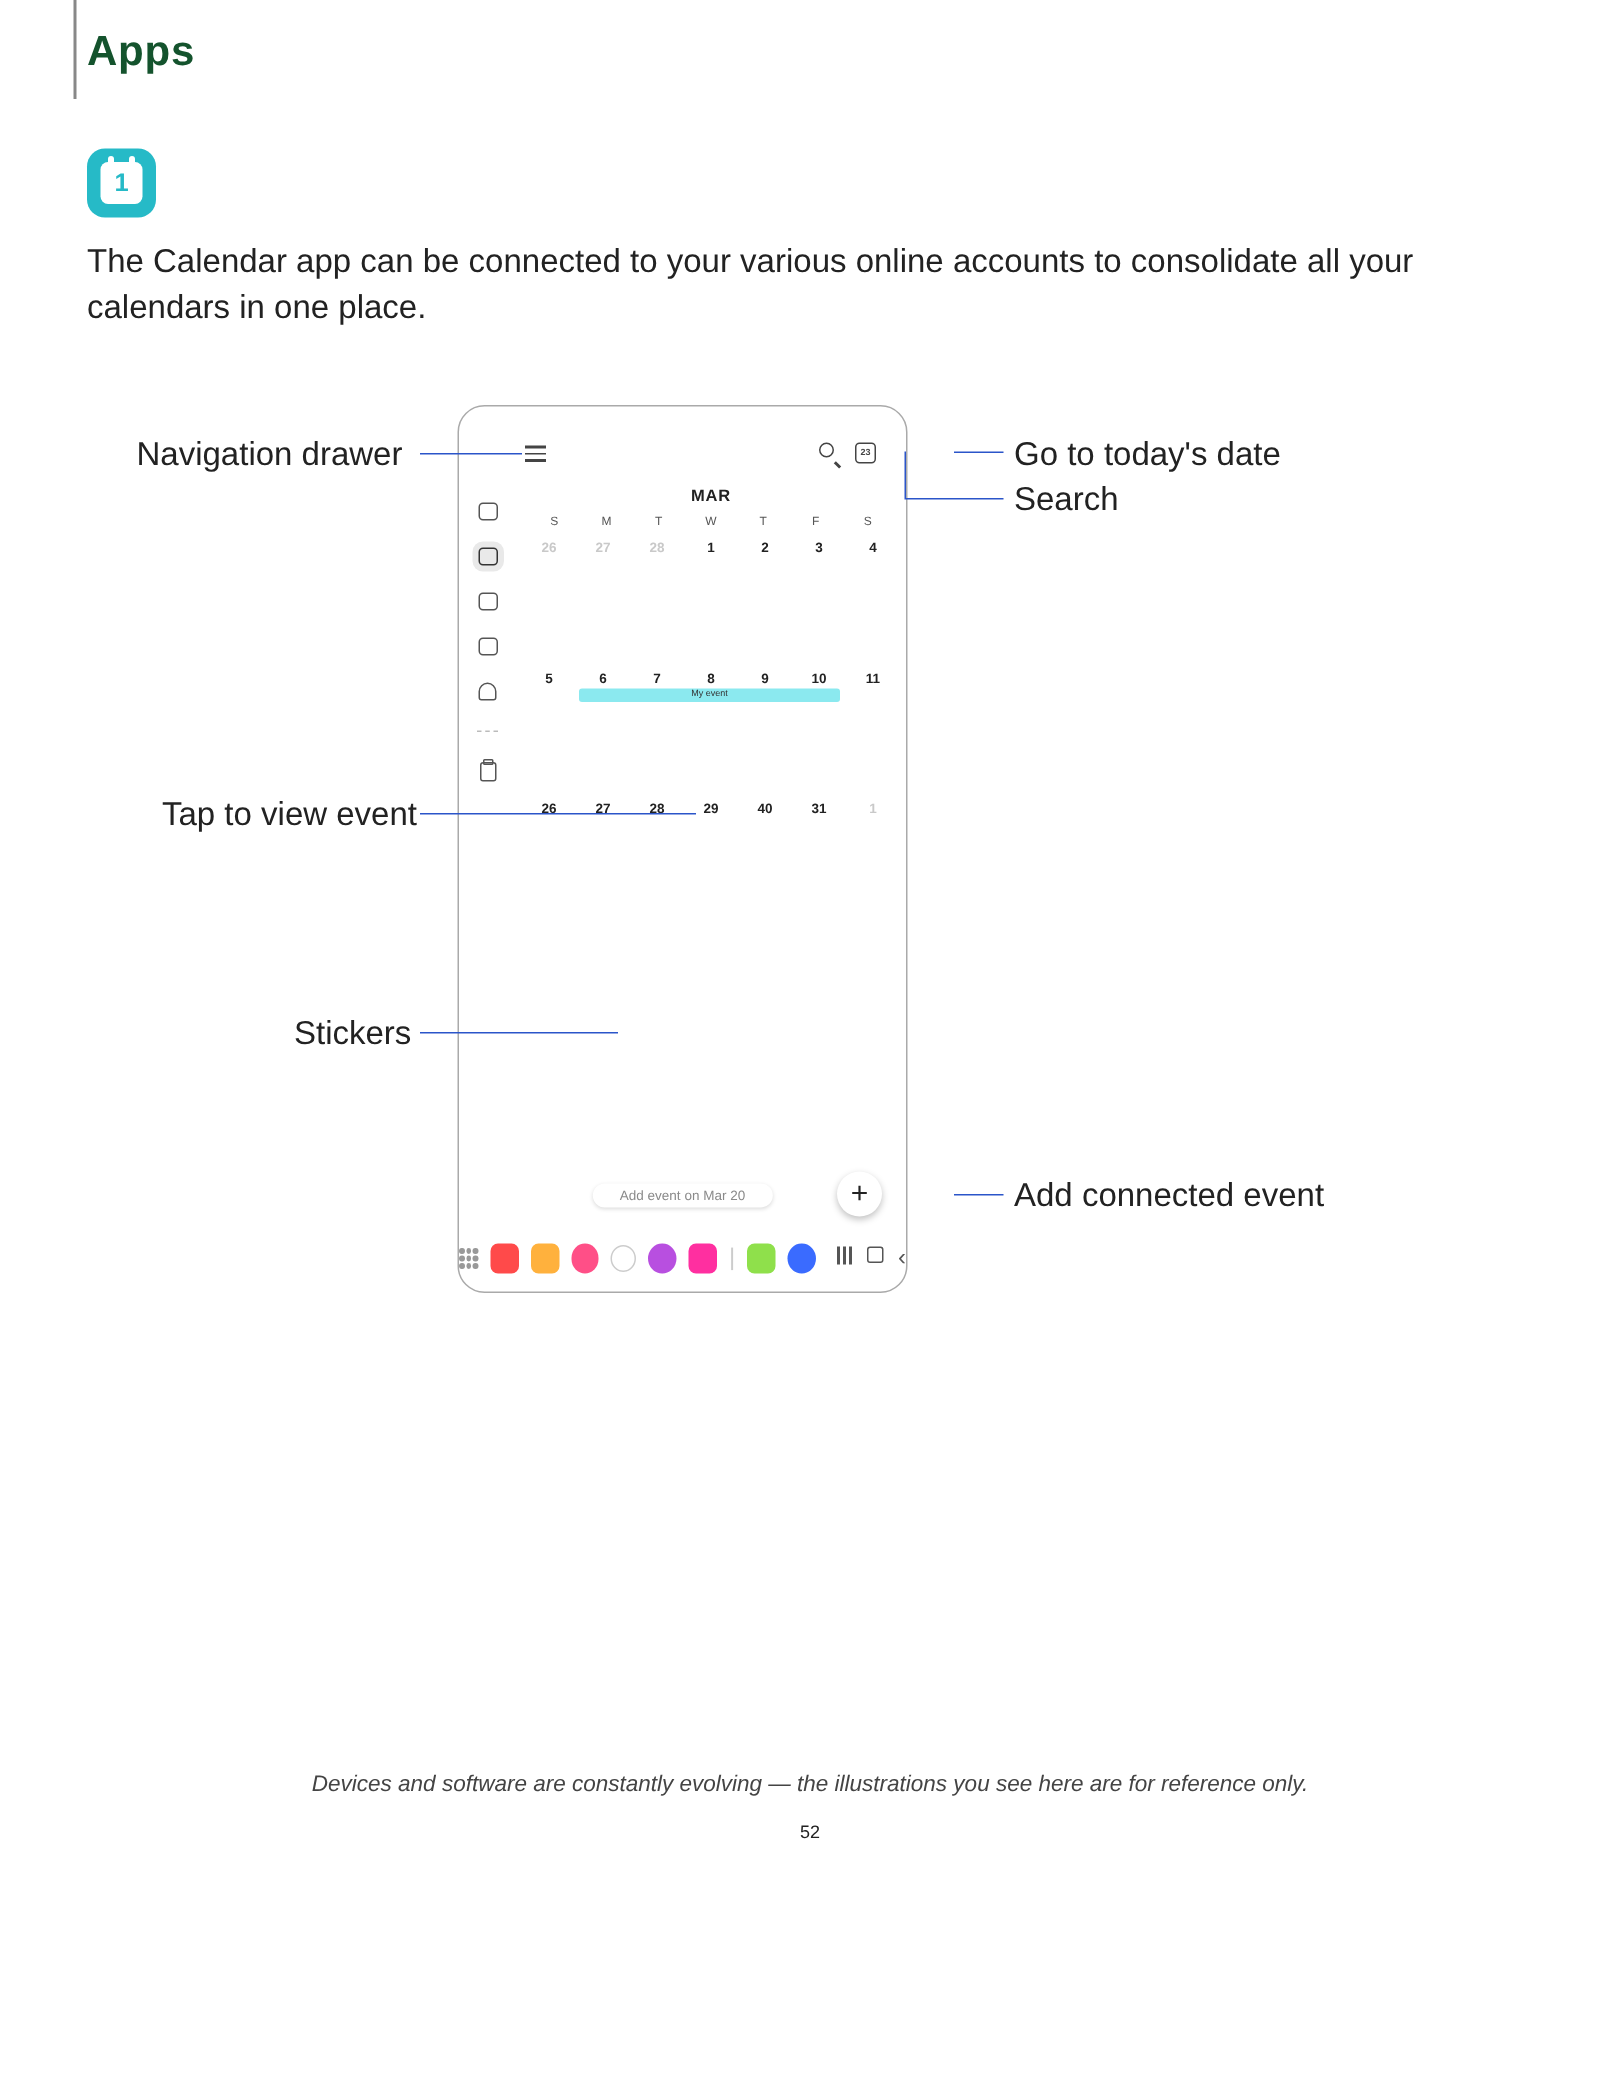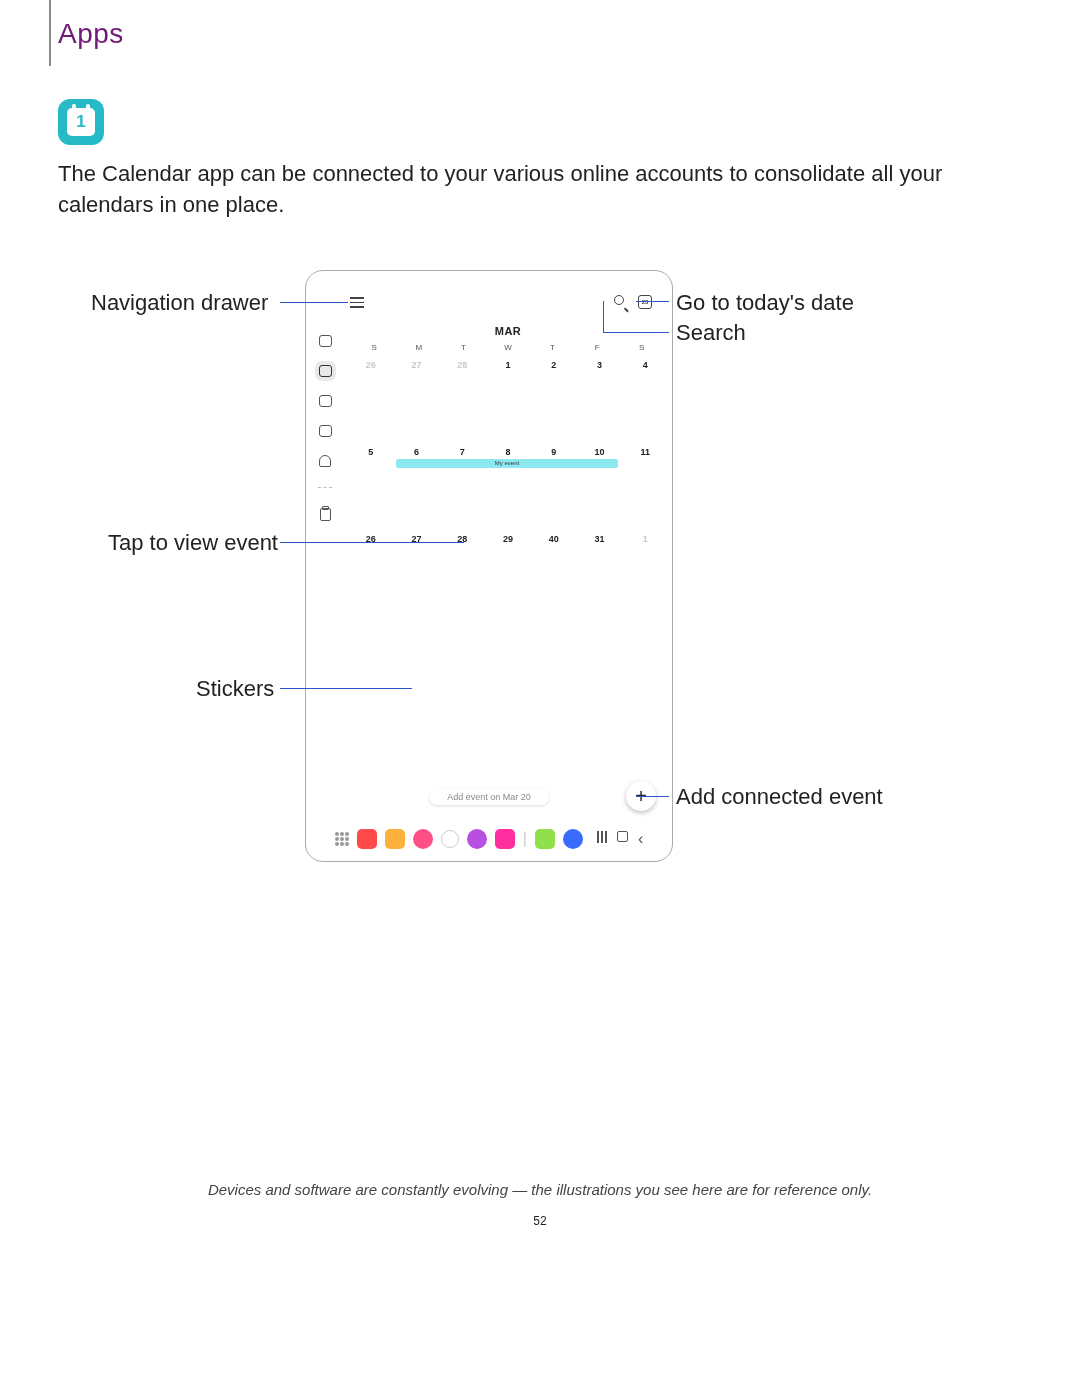--- a/index.html
+++ b/index.html
@@ -1,33 +1,33 @@
 <!DOCTYPE html>
 <html><head>
 <meta charset="utf-8">
 <style>
   * { margin:0; padding:0; box-sizing:border-box; }
   body { width:1080px; height:1397px; background:#fff; font-family:Arial,Helvetica,sans-serif; color:#222; position:relative; }
 
   .left-rule { position:absolute; left:49px; top:0; width:2px; height:66px; background:#888; }
-  .crumb { position:absolute; left:58px; top:18px; font-size:28px; color:#701a75; letter-spacing:.5px; }
+  .crumb { position:absolute; left:58px; top:18px; font-size:28px; color:#14532d; letter-spacing:.5px;font-weight:bold; }
 
   .heading-row { position:absolute; left:58px; top:99px; display:flex; align-items:center; }
   .app-icon { width:46px; height:46px; border-radius:12px; background:#26bac7; display:flex; align-items:center; justify-content:center; margin-right:14px; }
   .app-icon .cal { width:28px; height:28px; background:#fff; border-radius:5px; position:relative; }
   .app-icon .cal::before,.app-icon .cal::after { content:""; position:absolute; top:-4px; width:4px; height:8px; background:#fff; border-radius:2px; }
   .app-icon .cal::before { left:5px; }
   .app-icon .cal::after { right:5px; }
   .app-icon .cal .one { position:absolute; inset:0; display:flex; align-items:center; justify-content:center; color:#26bac7; font-weight:700; font-size:17px; }
   .heading-row h1 { font-size:38px; font-weight:400; color:#8d3fa9; }
 
   .intro { position:absolute; left:58px; top:158px; width:920px; font-size:22px; line-height:1.42; color:#222; }
 
   
-  .device { position:absolute; left:305px; top:270px; width:368px; height:592px; border:1px solid #aaa; border-radius:18px; background:#fff; overflow:hidden; }
+  .device { position:absolute; left:305px; top:270px; width:300px; height:592px; border:1px solid #aaa; border-radius:18px; background:#fff; overflow:hidden; }
 
   .topbar { position:absolute; top:20px; left:0; right:0; height:30px; }
   .hamburger-icon { position:absolute; left:44px; top:6px; width:14px; height:12px; }
   .hamburger-icon span { display:block; height:1.5px; background:#444; margin-bottom:3px; }
   .search-icon { position:absolute; right:44px; top:4px; width:14px; height:14px; }
   .search-icon .circ { width:10px; height:10px; border:1.5px solid #444; border-radius:50%; }
   .search-icon .handle { position:absolute; width:5px; height:1.5px; background:#444; transform:rotate(45deg); bottom:-1px; right:-1px; }
   .today-icon { position:absolute; right:20px; top:4px; width:14px; height:14px; border:1.5px solid #444; border-radius:3px; display:flex; align-items:center; justify-content:center; font-size:6px; font-weight:700; color:#444; }
 
   .siderail { position:absolute; left:0; top:50px; bottom:46px; width:38px; display:flex; flex-direction:column; align-items:center; gap:18px; padding-top:14px; }

